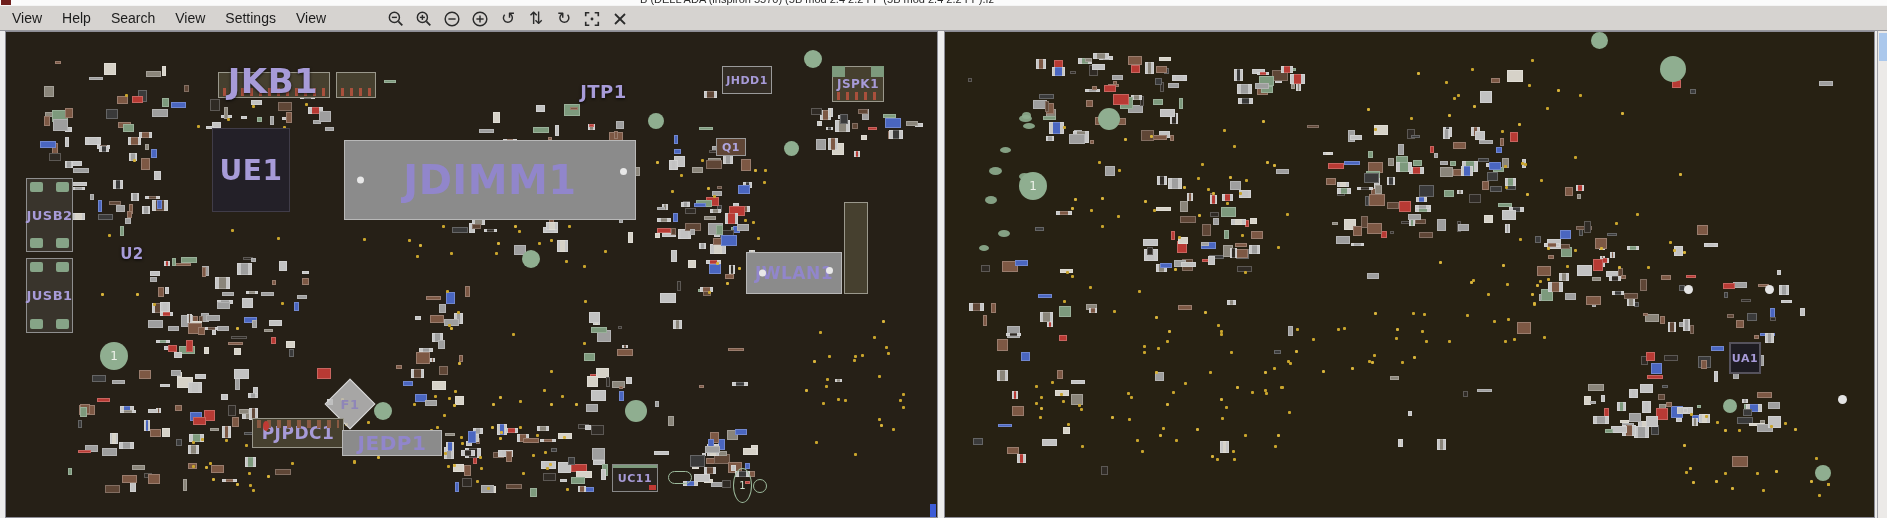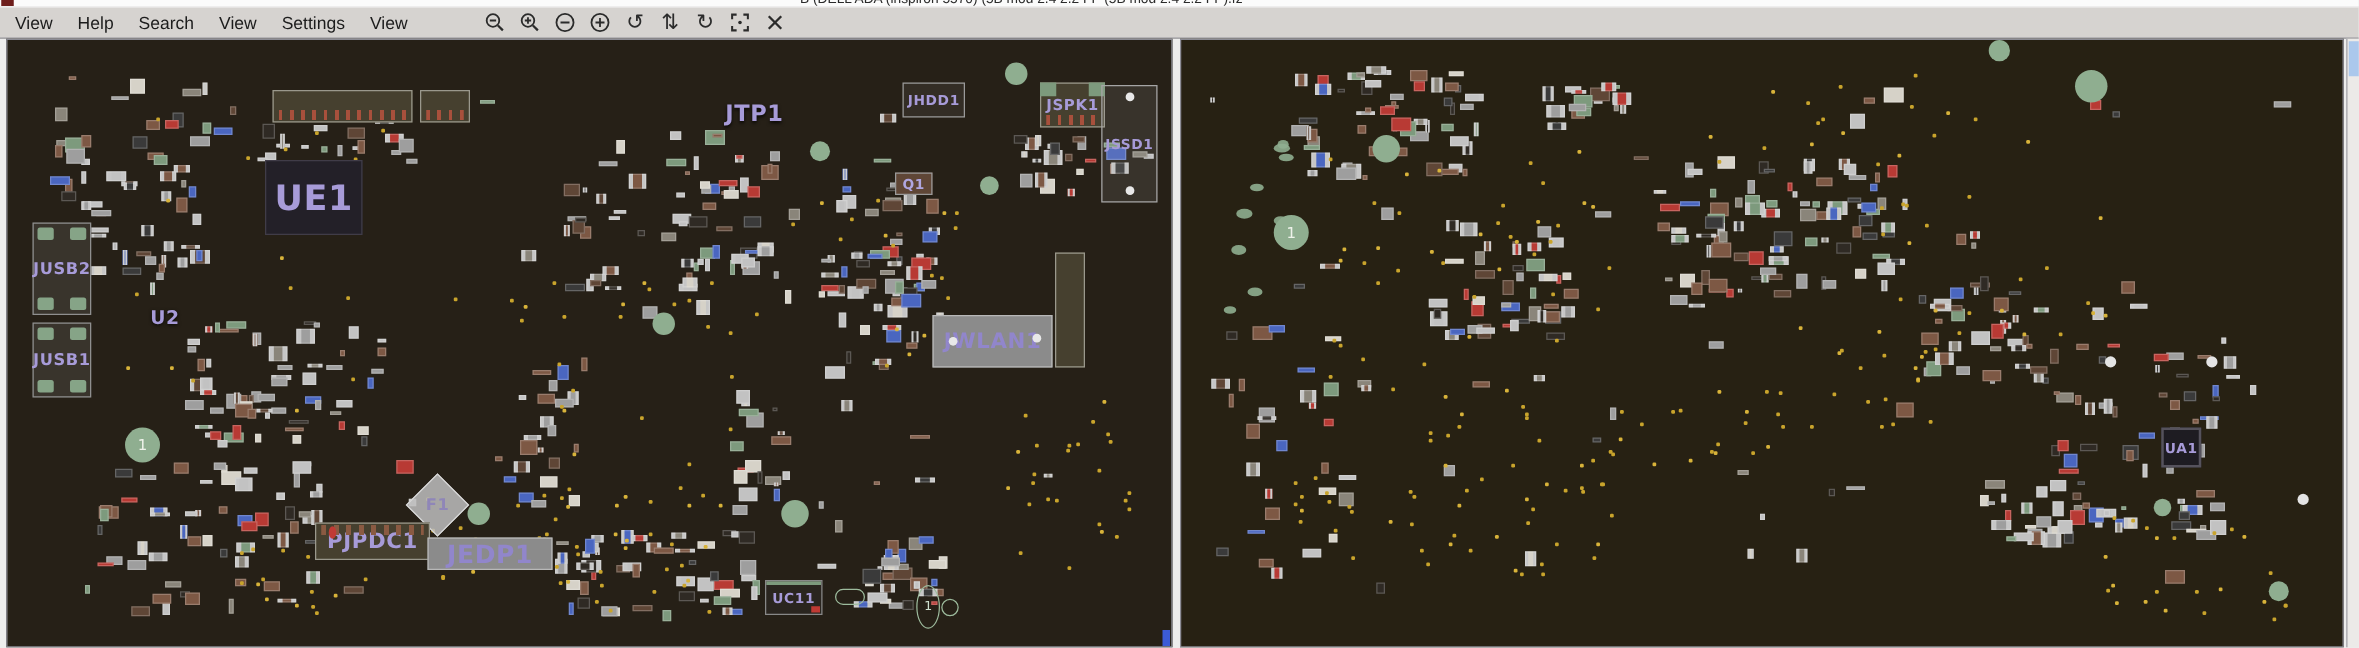--- a/index.html
+++ b/index.html
@@ -793,57 +793,60 @@
     <div class="v" style="left: 195px; top: 406px;"></div>
     <div class="v" style="left: 243px; top: 452px;"></div>
     <div class="v" style="left: 261px; top: 443px; background: rgb(216, 179, 58);"></div>
     <div class="v" style="left: 257px; top: 402px;"></div>
     <div class="cmp cmp-connector" style="left: 212px; top: 40px; width: 112px; height: 26px;">
       <div class="pins"></div>
     </div>
     <div class="cmp cmp-connector" style="left: 330px; top: 40px; width: 40px; height: 26px;">
       <div class="pins"></div>
     </div>
+    <div class="cmp cmp-text" style="left: 192px; top: 28px; width: 150px; height: 42px;">
+      <span class="cmp-label" style="font-size: 34px;">JKB1</span>
+    </div>
     <div class="cmp cmp-text" style="left: 560px; top: 48px; width: 75px; height: 22px;">
       <span class="cmp-label" style="font-size: 18px;">JTP1</span>
     </div>
     <div class="cmp cmp-box" style="left: 716px; top: 34px; width: 50px; height: 28px;">
       <span class="cmp-label" style="font-size: 11px;">JHDD1</span>
     </div>
     <div class="cmp cmp-connector-green" style="left: 826px; top: 34px; width: 52px; height: 36px;">
       <div class="gpad tl"></div>
       <div class="gpad tr"></div>
       <div class="pins"></div>
       <span class="cmp-label" style="font-size: 12px;">JSPK1</span>
     </div>
-    <div class="cmp cmp-box-dots" style="left: 875px; top: 36px; width: 45px; height: 94px;">
-      <div class="dot top"></div>
-      <div class="dot bottom"></div>
-      <span class="cmp-label" style="font-size: 11px;">JSSD1</span>
-    </div>
-    <div class="cmp cmp-chip-dark" style="left: 206px; top: 96px; width: 78px; height: 60px;">
+    <div class="cmp cmp-chip-dark" style="left: 206px; top: 96px; width: 78px; height: 84px;">
       <span class="cmp-label" style="font-size: 28px;">UE1</span>
+    </div>
+    <div class="cmp cmp-slot-dots" style="left: 338px; top: 108px; width: 292px; height: 80px;">
+      <div class="dot left"></div>
+      <div class="dot right"></div>
+      <span class="cmp-label" style="font-size: 40px;">JDIMM1</span>
     </div>
     <div class="cmp cmp-text" style="left: 106px; top: 212px; width: 40px; height: 20px;">
       <span class="cmp-label" style="font-size: 15px;">U2</span>
     </div>
     <div class="cmp cmp-connector" style="left: 838px; top: 170px; width: 24px; height: 92px;"></div>
     <div class="cmp cmp-slot-dots" style="left: 740px; top: 220px; width: 96px; height: 42px;">
       <div class="dot left"></div>
       <div class="dot right"></div>
       <span class="cmp-label" style="font-size: 17px;">JWLAN1</span>
     </div>
     <div class="cmp cmp-port" style="left: 20px; top: 146px; width: 47px; height: 74px;">
       <div class="pad tl"></div>
       <div class="pad tr"></div>
       <div class="pad bl"></div>
       <div class="pad br"></div>
       <span class="cmp-label" style="font-size: 13px;">JUSB2</span>
     </div>
-    <div class="cmp cmp-port" style="left: 20px; top: 226px; width: 47px; height: 60px;">
+    <div class="cmp cmp-port" style="left: 20px; top: 226px; width: 47px; height: 75px;">
       <div class="pad tl"></div>
       <div class="pad tr"></div>
       <div class="pad bl"></div>
       <div class="pad br"></div>
       <span class="cmp-label" style="font-size: 13px;">JUSB1</span>
     </div>
     <div class="cmp cmp-smallchip" style="left: 710px; top: 106px; width: 30px; height: 18px;">
       <span class="cmp-label" style="font-size: 11px;">Q1</span>
     </div>
     <div class="cmp cmp-diamond" style="left: 326px; top: 354px; width: 36px; height: 36px;">

